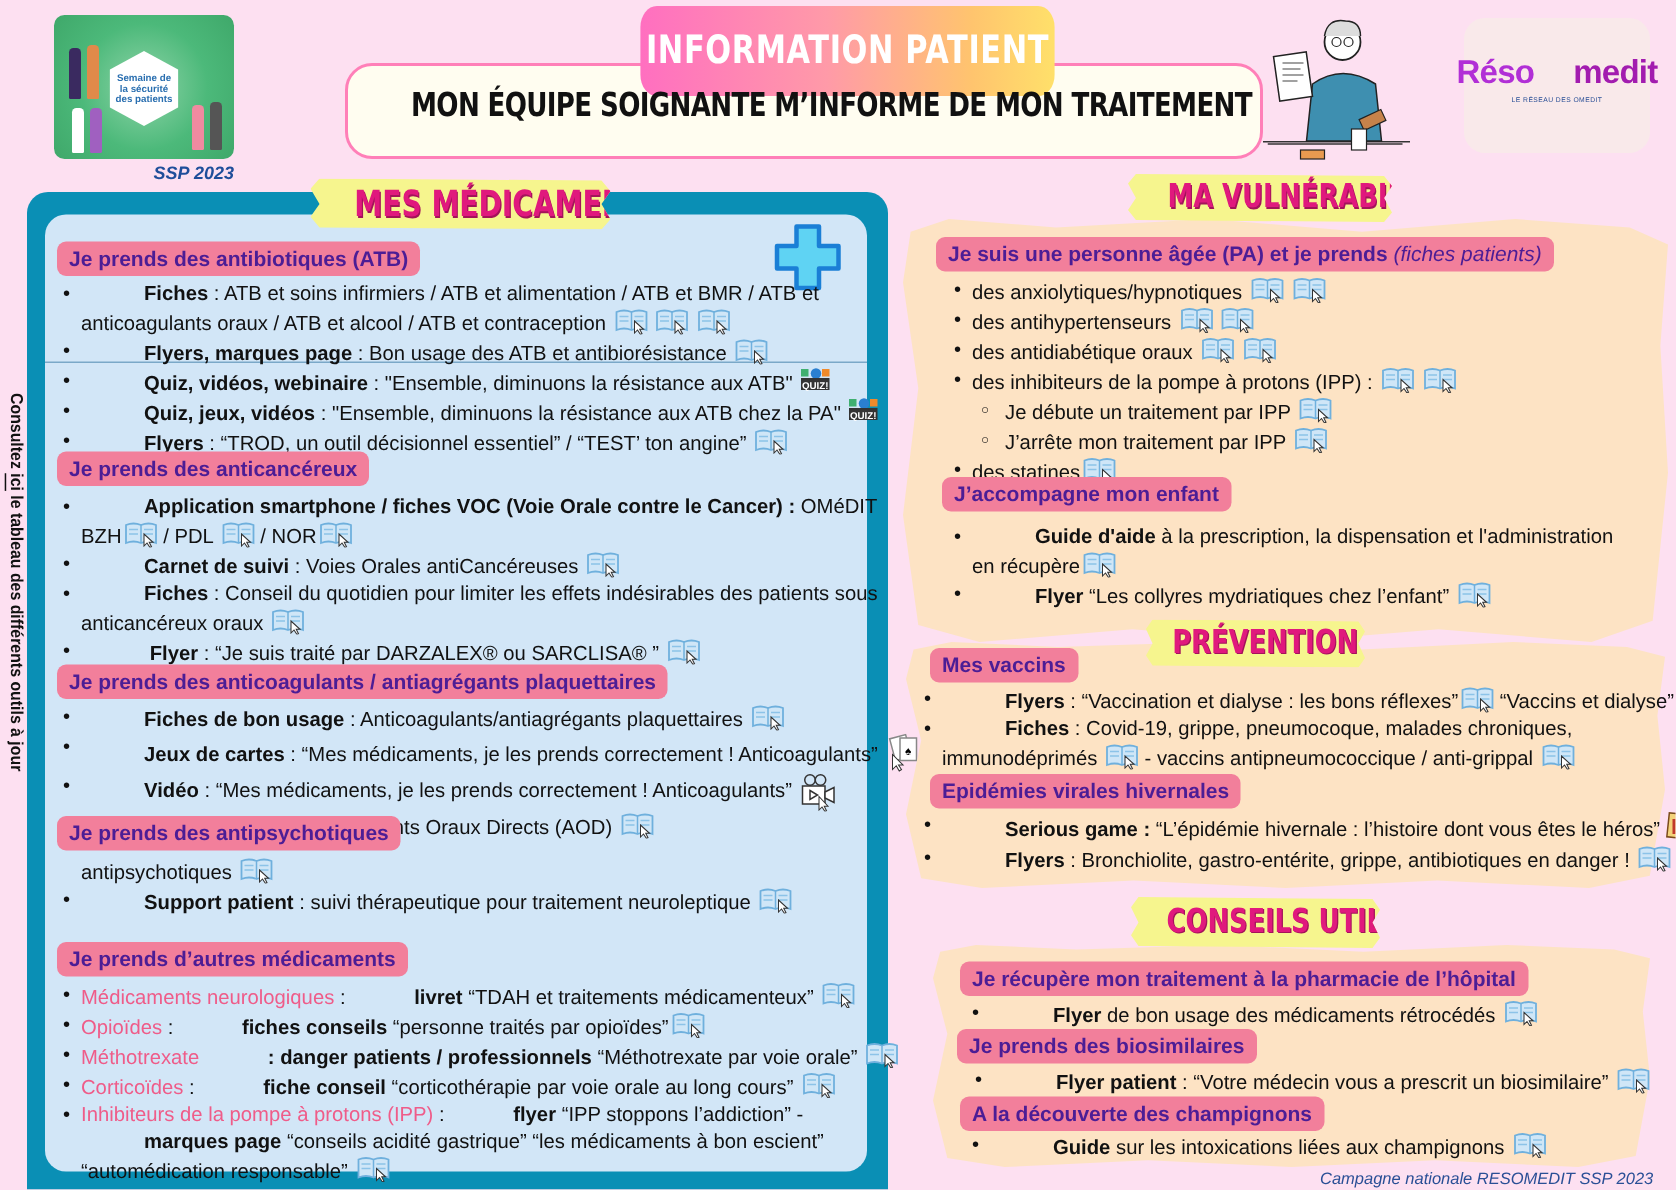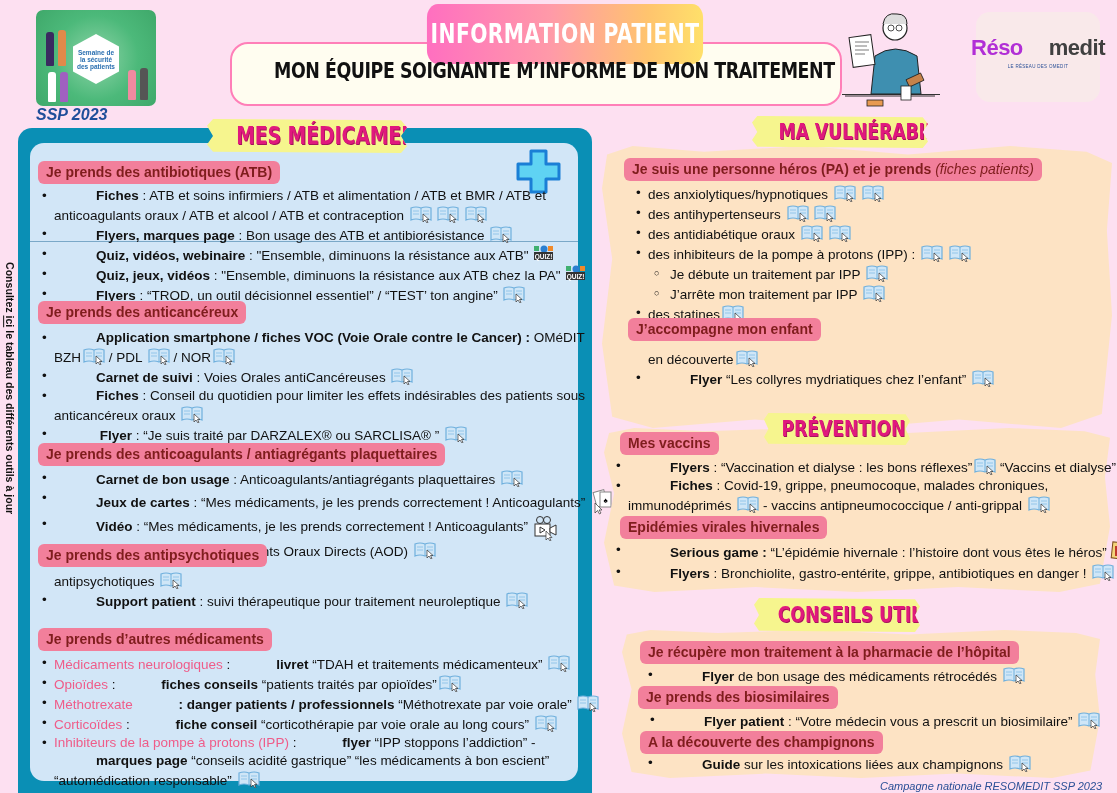--- a/index.html
+++ b/index.html
@@ -3,46 +3,46 @@
 <meta charset="utf-8">
 <style>
   * { box-sizing: border-box; margin: 0; padding: 0; }
   html, body { width: 1117px; height: 793px; overflow: hidden; }
   body { background: #fde0f1; font-family: "Liberation Sans", sans-serif; color: #111; position: relative; font-size: 13.5px; line-height: 18px; }
 
   
   .ssp-logo { position: absolute; left: 36px; top: 10px; width: 120px; height: 96px; border-radius: 7px; background: radial-gradient(circle at 50% 50%, #8fd4a8 0%, #4cb97a 55%, #3fa86a 100%); overflow: hidden; }
   .ssp-hex { position: absolute; left: 37px; top: 24px; width: 46px; height: 50px; background: #fff; clip-path: polygon(50% 0,100% 25%,100% 75%,50% 100%,0 75%,0 25%); display:flex; align-items:center; justify-content:center; font-size: 6.5px; line-height: 7px; color:#2a6fb0; text-align:center; font-weight:bold; padding: 0 3px; }
   .ssp-fig { position: absolute; width: 8px; border-radius: 3px 3px 1px 1px; }
-  .ssp-caption { position: absolute; left: 36px; top: 106px; width: 120px; text-align: left; color: #1f4e9a; font-weight: bold; font-style: italic; font-size: 16px; }
+  .ssp-caption { position: absolute; left: 36px; top: 106px; width: 120px; text-align: right; color: #1f4e9a; font-weight: bold; font-style: italic; font-size: 12px; }
 
   .title-top { position: absolute; left: 388px; top: 4px; width: 354px; height: 60px; border-radius: 14px; background: linear-gradient(90deg, #ff6fc0 0%, #ff9aa8 45%, #ffc46e 80%, #ffe06a 100%); display:flex; align-items:center; justify-content:center; color:#fff; font-family: "DejaVu Sans", sans-serif; font-weight: bold; font-size: 26px; letter-spacing: 0.5px; transform: scaleX(0.78); transform-origin: center; }
   .title-box { position: absolute; left: 230px; top: 42px; width: 612px; height: 64px; border: 2px solid #ff7fb8; border-radius: 18px; background: #fffdf0; }
   .title-sub { position: absolute; left: 238px; top: 62px; width: 600px; text-align: center; font-family: "DejaVu Sans Condensed", "DejaVu Sans", sans-serif; font-weight: bold; font-size: 22px; color: #111; letter-spacing: -0.5px; transform: scaleX(0.88); transform-origin: center; white-space: nowrap; }
   .title-underline { position: absolute; left: 842px; top: 94px; width: 98px; height: 1px; background: #333; }
 
   .patient-illus { position: absolute; left: 845px; top: 6px; width: 90px; height: 104px; }
   .resomedit { position: absolute; left: 976px; top: 12px; width: 124px; height: 90px; border-radius: 14px; background: #f9e9ea; display:flex; flex-direction:column; align-items:center; justify-content:center; }
   .reso-name { font-weight: bold; font-size: 22px; letter-spacing: -0.5px; }
-  .reso-name .a { color: #b12fd6; } .reso-name .b { color: #404040; margin-left: 26px; }
+  .reso-name .a { color: #b12fd6; } .reso-name .b { color: #a21caf; margin-left: 26px; }
   .reso-sub { font-size: 4.5px; color:#2a4f96; margin-top: 1px; letter-spacing: .3px; }
 
   
   .banner { position: absolute; background: #f6f58e; color: #e0197d; font-family: "DejaVu Sans", sans-serif; font-weight: bold; text-align:center; white-space: nowrap; clip-path: polygon(3% 0,97% 4%,100% 25%,97% 50%,100% 80%,97% 100%,3% 96%,0 75%,3% 50%,0 20%); }
   .banner span { display:inline-block; transform: scaleX(0.78); transform-origin: center; text-shadow: 1px 1px 0 #a3135a; }
 
   
   .left-panel { position: absolute; left: 18px; top: 128px; width: 574px; height: 665px; background: #0a8fb5; border-radius: 14px 14px 0 0; }
   .left-inner { position: absolute; left: 30px; top: 143px; width: 548px; height: 638px; background: #d2e6f7; border-radius: 14px; }
   .left-divider { position: absolute; left: 30px; top: 241px; width: 548px; height: 1px; background: #7aa8c8; }
   .plus-icon { position: absolute; left: 516px; top: 149px; width: 45px; height: 45px; }
   .side-note { position: absolute; left: 3px; top: 262px; width: 16px; height: 300px; writing-mode: vertical-rl; font-size: 11.5px; font-weight: bold; color: #111; white-space: nowrap; transform: scaleY(0.92); transform-origin: top; }
   .side-note .ici { text-decoration: underline; }
 
-  .pill { position: absolute; background: #f27f9b; color: #7f1d1d; font-weight: bold; font-size: 14px; border-radius: 6px; padding: 2px 8px; white-space: nowrap; line-height: 19px; }
+  .pill { position: absolute; background: #f27f9b; color: #4c1d95; font-weight: bold; font-size: 14px; border-radius: 6px; padding: 2px 8px; white-space: nowrap; line-height: 19px; }
   .pill em { font-weight: normal; font-style: italic; }
 
   ul.items { position: absolute; list-style: none; }
   ul.items li { position: relative; padding-left: 14px; white-space: nowrap; }
   ul.items li::before { content: "•"; position: absolute; left: 2px; top: 0; }
   ul.items li.sub { padding-left: 36px; }
   ul.items li.sub::before { content: "○"; left: 20px; font-size: 9px; }
   ul.items li.cont { padding-left: 14px; }
   ul.items li.cont::before { content: ""; }
   b { font-weight: bold; padding-left: 42px; }
@@ -181,21 +181,21 @@
           <use href="#ico-book"></use>
         </svg></span></li>
   <li>&nbsp;<b>Flyer</b><span> : “Je suis traité par DARZALEX® ou SARCLISA® ”</span>
     <span class="book"><svg>
           <use href="#ico-book"></use>
         </svg></span></li>
 </ul>
 
 <div class="pill" style="left:38px;top:443px;">Je prends des anticoagulants / antiagrégants plaquettaires</div>
 <ul class="items" style="left:40px;top:469px;">
-  <li><b>Carnet de bon usage</b><span> : Anticoagulants/antiagrégants plaquettaires</span>
+  <li><b>Fiches de bon usage</b><span> : Anticoagulants/antiagrégants plaquettaires</span>
     <span class="book"><svg>
           <use href="#ico-book"></use>
         </svg></span></li>
   <li><b>Jeux de cartes</b><span> : “Mes médicaments, je les prends correctement ! Anticoagulants”</span>
     <svg class="cards" viewBox="0 0 26 26">
         <rect x="6" y="2" width="11" height="15" fill="#fff" stroke="#888" transform="rotate(-15 11 10)"></rect>
         <rect x="11" y="3" width="11" height="15" fill="#fff" stroke="#888"></rect>
         <text x="16.5" y="14" font-size="8" text-anchor="middle">♠</text>
         <path d="M6 14 L6 24 L8.5 21.5 L10.5 25 L12 24 L10 21 L13 21 Z" fill="#fff" stroke="#333" stroke-width="0.7"></path>
       </svg></li>
@@ -225,21 +225,21 @@
           <use href="#ico-book"></use>
         </svg></span></li>
 </ul>
 
 <div class="pill" style="left:38px;top:628px;">Je prends d’autres médicaments</div>
 <ul class="items" style="left:40px;top:654px;">
   <li><span class="hl">Médicaments neurologiques</span><span> : </span><b>livret</b><span> “TDAH et traitements médicamenteux”</span>
     <span class="book"><svg>
           <use href="#ico-book"></use>
         </svg></span></li>
-  <li><span class="hl">Opioïdes</span><span> : </span><b>fiches conseils</b><span> “patients traités par opioïdes”</span><span class="book"><svg>
+  <li><span class="hl">Opioïdes</span><span> : </span><b>fiches conseils</b><span> “personne traités par opioïdes”</span><span class="book"><svg>
           <use href="#ico-book"></use>
         </svg></span></li>
   <li><span class="hl">Méthotrexate</span><b> : danger patients / professionnels</b><span> “Méthotrexate par voie orale”</span>
     <span class="book"><svg>
           <use href="#ico-book"></use>
         </svg></span></li>
   <li><span class="hl">Corticoïdes</span><span> : </span><b>fiche conseil</b><span> “corticothérapie par voie orale au long cours”</span>
     <span class="book"><svg>
           <use href="#ico-book"></use>
         </svg></span></li>
@@ -247,21 +247,21 @@
   <li class="cont"><b>marques page</b><span> “conseils acidité gastrique” “les médicaments à bon escient”</span></li>
   <li class="cont"><span>“automédication responsable”</span>
     <span class="book"><svg>
           <use href="#ico-book"></use>
         </svg></span></li>
 </ul>
 
 <div class="brush" style="left:602px;top:146px;width:510px;height:282px;"></div>
 <div class="banner" style="left:752px;top:116px;width:176px;height:32px;font-size:22px;line-height:32px;"><span>MA VULNÉRABILITÉ</span></div>
 
-<div class="pill" style="left:624px;top:158px;"><span>Je suis une personne héros (PA) et je prends </span><em>(fiches patients)</em></div>
+<div class="pill" style="left:624px;top:158px;"><span>Je suis une personne âgée (PA) et je prends </span><em>(fiches patients)</em></div>
 <ul class="items" style="left:634px;top:184px;">
   <li><span>des anxiolytiques/hypnotiques</span> <span class="book"><svg>
           <use href="#ico-book"></use>
         </svg></span> <span class="book"><svg>
           <use href="#ico-book"></use>
         </svg></span></li>
   <li><span>des antihypertenseurs</span> <span class="book"><svg>
           <use href="#ico-book"></use>
         </svg></span> <span class="book"><svg>
           <use href="#ico-book"></use>
@@ -282,21 +282,22 @@
   <li class="sub"><span>J’arrête mon traitement par IPP</span> <span class="book"><svg>
           <use href="#ico-book"></use>
         </svg></span></li>
   <li><span>des statines</span><span class="book"><svg>
           <use href="#ico-book"></use>
         </svg></span></li>
 </ul>
 
 <div class="pill" style="left:628px;top:318px;">J’accompagne mon enfant</div>
 <ul class="items" style="left:634px;top:349px;">
-  <li class="cont"><span>en découverte</span><span class="book"><svg>
+  <li><b>Guide d'aide</b><span> à la prescription, la dispensation et l'administration</span></li>
+  <li class="cont"><span>en récupère</span><span class="book"><svg>
           <use href="#ico-book"></use>
         </svg></span></li>
   <li><b>Flyer</b><span> “Les collyres mydriatiques chez l’enfant”</span> <span class="book"><svg>
           <use href="#ico-book"></use>
         </svg></span></li>
 </ul>
 
 <div class="brush" style="left:604px;top:428px;width:506px;height:164px;"></div>
 <div class="banner" style="left:764px;top:413px;width:146px;height:32px;font-size:22px;line-height:32px;"><span>PRÉVENTION</span></div>
 

